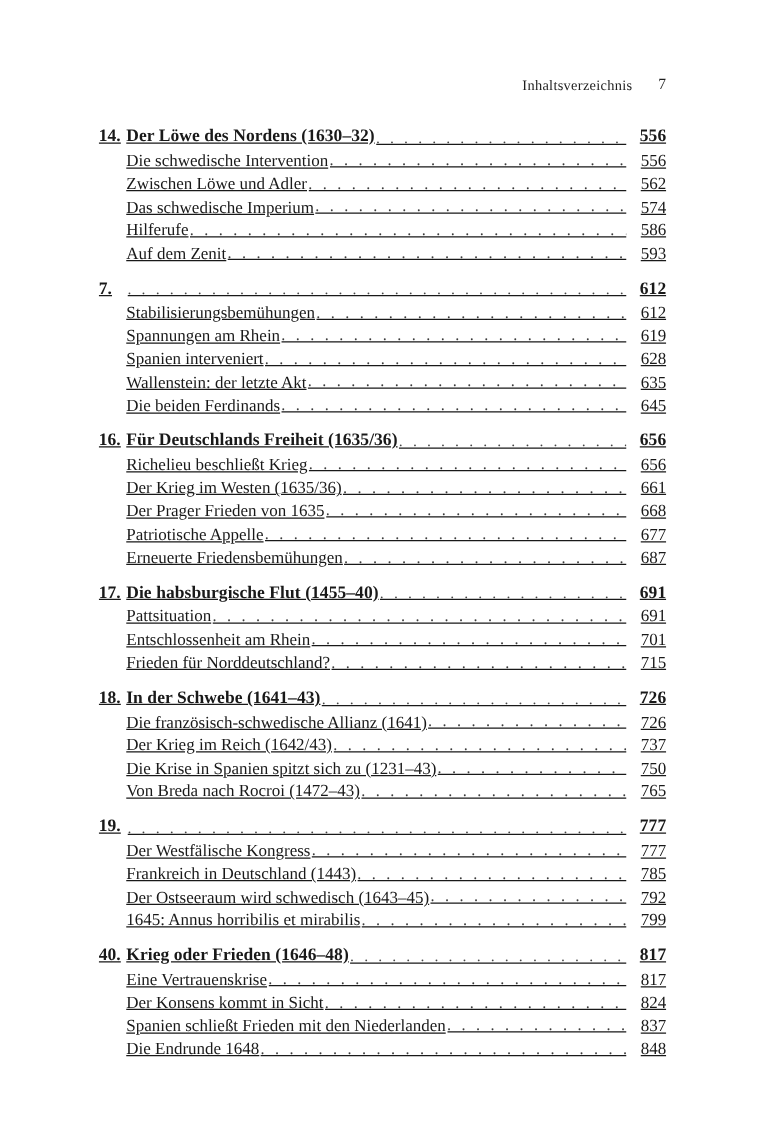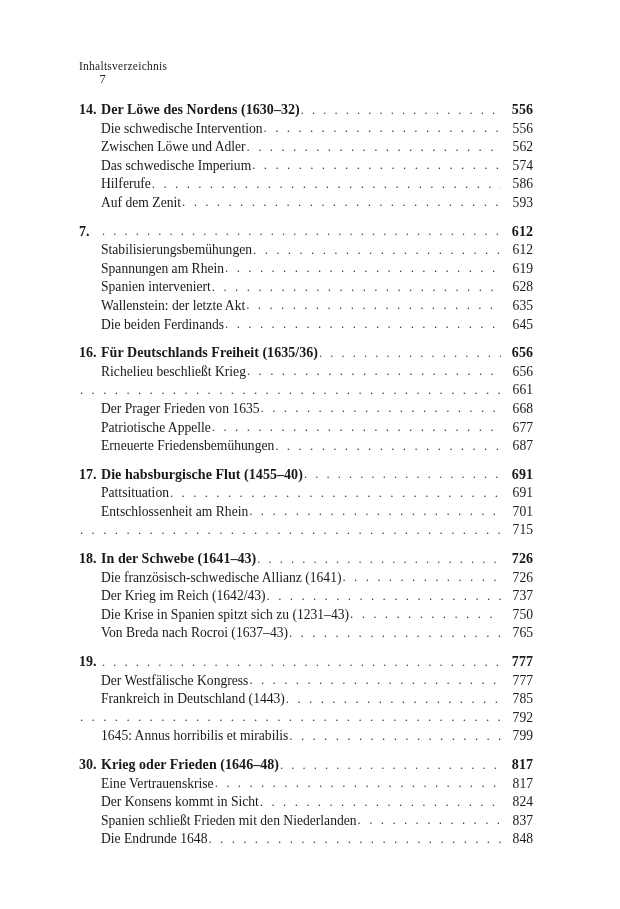--- a/index.html
+++ b/index.html
@@ -25,25 +25,24 @@
   }
 
   
   .running-head {
     position: absolute;
     top: 60px;
     left: 79px;
     right: 87px;
     display: flex;
     justify-content: flex-end;
-    align-items: flex-start;
+    align-items: flex-end;
     font-size: 11.5px;
     letter-spacing: 0.25px;
     color: #1e1e1e;
-    flex-direction: column;
   }
   .running-head .rh-title {
     white-space: nowrap;
   }
   .running-head .rh-folio {
     margin-left: 17px;
     font-size: 12.5px;
     min-width: 10px;
     text-align: right;
   }
@@ -61,20 +60,21 @@
   }
   .chapter:last-child { margin-bottom: 0; }
 
   .toc-row {
     display: flex;
     align-items: center;
     width: 100%;
     height: 18.6px;
     line-height: 18.6px;
     overflow: hidden;
+    text-decoration: underline;
   }
 
   .toc-row .label {
     white-space: nowrap;
     flex: 0 0 auto;
   }
 
   .toc-row .leader {
     flex: 1 1 auto;
     overflow: hidden;
@@ -212,20 +212,21 @@
           <span class="label">Für Deutschlands Freiheit (1635/36)</span>
           <span class="leader" aria-hidden="true">. . . . . . . . . . . . . . . . . . . . . . . . . . . . . . . . . . . . . . . . . . . . . . . . . . . . . . . . . . . . . . . . . . . . . . . . . . . . . . . . . . . . . . . . . . . . . . . . . . . . . . . . . . . . . </span>
           <span class="folio">656</span>
         </div>
         <div class="toc-row row-section">
           <span class="label">Richelieu beschließt Krieg</span>
           <span class="leader" aria-hidden="true">. . . . . . . . . . . . . . . . . . . . . . . . . . . . . . . . . . . . . . . . . . . . . . . . . . . . . . . . . . . . . . . . . . . . . . . . . . . . . . . . . . . . . . . . . . . . . . . . . . . . . . . . . . . . . </span>
           <span class="folio">656</span>
         </div>
         <div class="toc-row row-section">
+          <span class="label">Der Krieg im Westen (1635/36)</span>
           <span class="leader" aria-hidden="true">. . . . . . . . . . . . . . . . . . . . . . . . . . . . . . . . . . . . . . . . . . . . . . . . . . . . . . . . . . . . . . . . . . . . . . . . . . . . . . . . . . . . . . . . . . . . . . . . . . . . . . . . . . . . . </span>
           <span class="folio">661</span>
         </div>
         <div class="toc-row row-section">
           <span class="label">Der Prager Frieden von 1635</span>
           <span class="leader" aria-hidden="true">. . . . . . . . . . . . . . . . . . . . . . . . . . . . . . . . . . . . . . . . . . . . . . . . . . . . . . . . . . . . . . . . . . . . . . . . . . . . . . . . . . . . . . . . . . . . . . . . . . . . . . . . . . . . . </span>
           <span class="folio">668</span>
         </div>
         <div class="toc-row row-section">
           <span class="label">Patriotische Appelle</span>
@@ -249,20 +250,21 @@
           <span class="label">Pattsituation</span>
           <span class="leader" aria-hidden="true">. . . . . . . . . . . . . . . . . . . . . . . . . . . . . . . . . . . . . . . . . . . . . . . . . . . . . . . . . . . . . . . . . . . . . . . . . . . . . . . . . . . . . . . . . . . . . . . . . . . . . . . . . . . . . </span>
           <span class="folio">691</span>
         </div>
         <div class="toc-row row-section">
           <span class="label">Entschlossenheit am Rhein</span>
           <span class="leader" aria-hidden="true">. . . . . . . . . . . . . . . . . . . . . . . . . . . . . . . . . . . . . . . . . . . . . . . . . . . . . . . . . . . . . . . . . . . . . . . . . . . . . . . . . . . . . . . . . . . . . . . . . . . . . . . . . . . . . </span>
           <span class="folio">701</span>
         </div>
         <div class="toc-row row-section">
+          <span class="label">Frieden für Norddeutschland?</span>
           <span class="leader" aria-hidden="true">. . . . . . . . . . . . . . . . . . . . . . . . . . . . . . . . . . . . . . . . . . . . . . . . . . . . . . . . . . . . . . . . . . . . . . . . . . . . . . . . . . . . . . . . . . . . . . . . . . . . . . . . . . . . . </span>
           <span class="folio">715</span>
         </div>
       </div>
       <div class="chapter">
         <div class="toc-row row-chapter">
           <span class="num">18.</span>
           <span class="label">In der Schwebe (1641–43)</span>
           <span class="leader" aria-hidden="true">. . . . . . . . . . . . . . . . . . . . . . . . . . . . . . . . . . . . . . . . . . . . . . . . . . . . . . . . . . . . . . . . . . . . . . . . . . . . . . . . . . . . . . . . . . . . . . . . . . . . . . . . . . . . . </span>
           <span class="folio">726</span>
@@ -276,21 +278,21 @@
           <span class="label">Der Krieg im Reich (1642/43)</span>
           <span class="leader" aria-hidden="true">. . . . . . . . . . . . . . . . . . . . . . . . . . . . . . . . . . . . . . . . . . . . . . . . . . . . . . . . . . . . . . . . . . . . . . . . . . . . . . . . . . . . . . . . . . . . . . . . . . . . . . . . . . . . . </span>
           <span class="folio">737</span>
         </div>
         <div class="toc-row row-section">
           <span class="label">Die Krise in Spanien spitzt sich zu (1231–43)</span>
           <span class="leader" aria-hidden="true">. . . . . . . . . . . . . . . . . . . . . . . . . . . . . . . . . . . . . . . . . . . . . . . . . . . . . . . . . . . . . . . . . . . . . . . . . . . . . . . . . . . . . . . . . . . . . . . . . . . . . . . . . . . . . </span>
           <span class="folio">750</span>
         </div>
         <div class="toc-row row-section">
-          <span class="label">Von Breda nach Rocroi (1637–43)</span>
+          <span class="label">Von Breda nach Rocroi (1472–43)</span>
           <span class="leader" aria-hidden="true">. . . . . . . . . . . . . . . . . . . . . . . . . . . . . . . . . . . . . . . . . . . . . . . . . . . . . . . . . . . . . . . . . . . . . . . . . . . . . . . . . . . . . . . . . . . . . . . . . . . . . . . . . . . . . </span>
           <span class="folio">765</span>
         </div>
       </div>
       <div class="chapter">
         <div class="toc-row row-chapter">
           <span class="num">19.</span>
           <span class="leader" aria-hidden="true">. . . . . . . . . . . . . . . . . . . . . . . . . . . . . . . . . . . . . . . . . . . . . . . . . . . . . . . . . . . . . . . . . . . . . . . . . . . . . . . . . . . . . . . . . . . . . . . . . . . . . . . . . . . . . </span>
           <span class="folio">777</span>
         </div>
@@ -298,32 +300,33 @@
           <span class="label">Der Westfälische Kongress</span>
           <span class="leader" aria-hidden="true">. . . . . . . . . . . . . . . . . . . . . . . . . . . . . . . . . . . . . . . . . . . . . . . . . . . . . . . . . . . . . . . . . . . . . . . . . . . . . . . . . . . . . . . . . . . . . . . . . . . . . . . . . . . . . </span>
           <span class="folio">777</span>
         </div>
         <div class="toc-row row-section">
           <span class="label">Frankreich in Deutschland (1443)</span>
           <span class="leader" aria-hidden="true">. . . . . . . . . . . . . . . . . . . . . . . . . . . . . . . . . . . . . . . . . . . . . . . . . . . . . . . . . . . . . . . . . . . . . . . . . . . . . . . . . . . . . . . . . . . . . . . . . . . . . . . . . . . . . </span>
           <span class="folio">785</span>
         </div>
         <div class="toc-row row-section">
+          <span class="label">Der Ostseeraum wird schwedisch (1643–45)</span>
           <span class="leader" aria-hidden="true">. . . . . . . . . . . . . . . . . . . . . . . . . . . . . . . . . . . . . . . . . . . . . . . . . . . . . . . . . . . . . . . . . . . . . . . . . . . . . . . . . . . . . . . . . . . . . . . . . . . . . . . . . . . . . </span>
           <span class="folio">792</span>
         </div>
         <div class="toc-row row-section">
           <span class="label">1645: Annus horribilis et mirabilis</span>
           <span class="leader" aria-hidden="true">. . . . . . . . . . . . . . . . . . . . . . . . . . . . . . . . . . . . . . . . . . . . . . . . . . . . . . . . . . . . . . . . . . . . . . . . . . . . . . . . . . . . . . . . . . . . . . . . . . . . . . . . . . . . . </span>
           <span class="folio">799</span>
         </div>
       </div>
       <div class="chapter">
         <div class="toc-row row-chapter">
-          <span class="num">30.</span>
+          <span class="num">40.</span>
           <span class="label">Krieg oder Frieden (1646–48)</span>
           <span class="leader" aria-hidden="true">. . . . . . . . . . . . . . . . . . . . . . . . . . . . . . . . . . . . . . . . . . . . . . . . . . . . . . . . . . . . . . . . . . . . . . . . . . . . . . . . . . . . . . . . . . . . . . . . . . . . . . . . . . . . . </span>
           <span class="folio">817</span>
         </div>
         <div class="toc-row row-section">
           <span class="label">Eine Vertrauenskrise</span>
           <span class="leader" aria-hidden="true">. . . . . . . . . . . . . . . . . . . . . . . . . . . . . . . . . . . . . . . . . . . . . . . . . . . . . . . . . . . . . . . . . . . . . . . . . . . . . . . . . . . . . . . . . . . . . . . . . . . . . . . . . . . . . </span>
           <span class="folio">817</span>
         </div>
         <div class="toc-row row-section">

